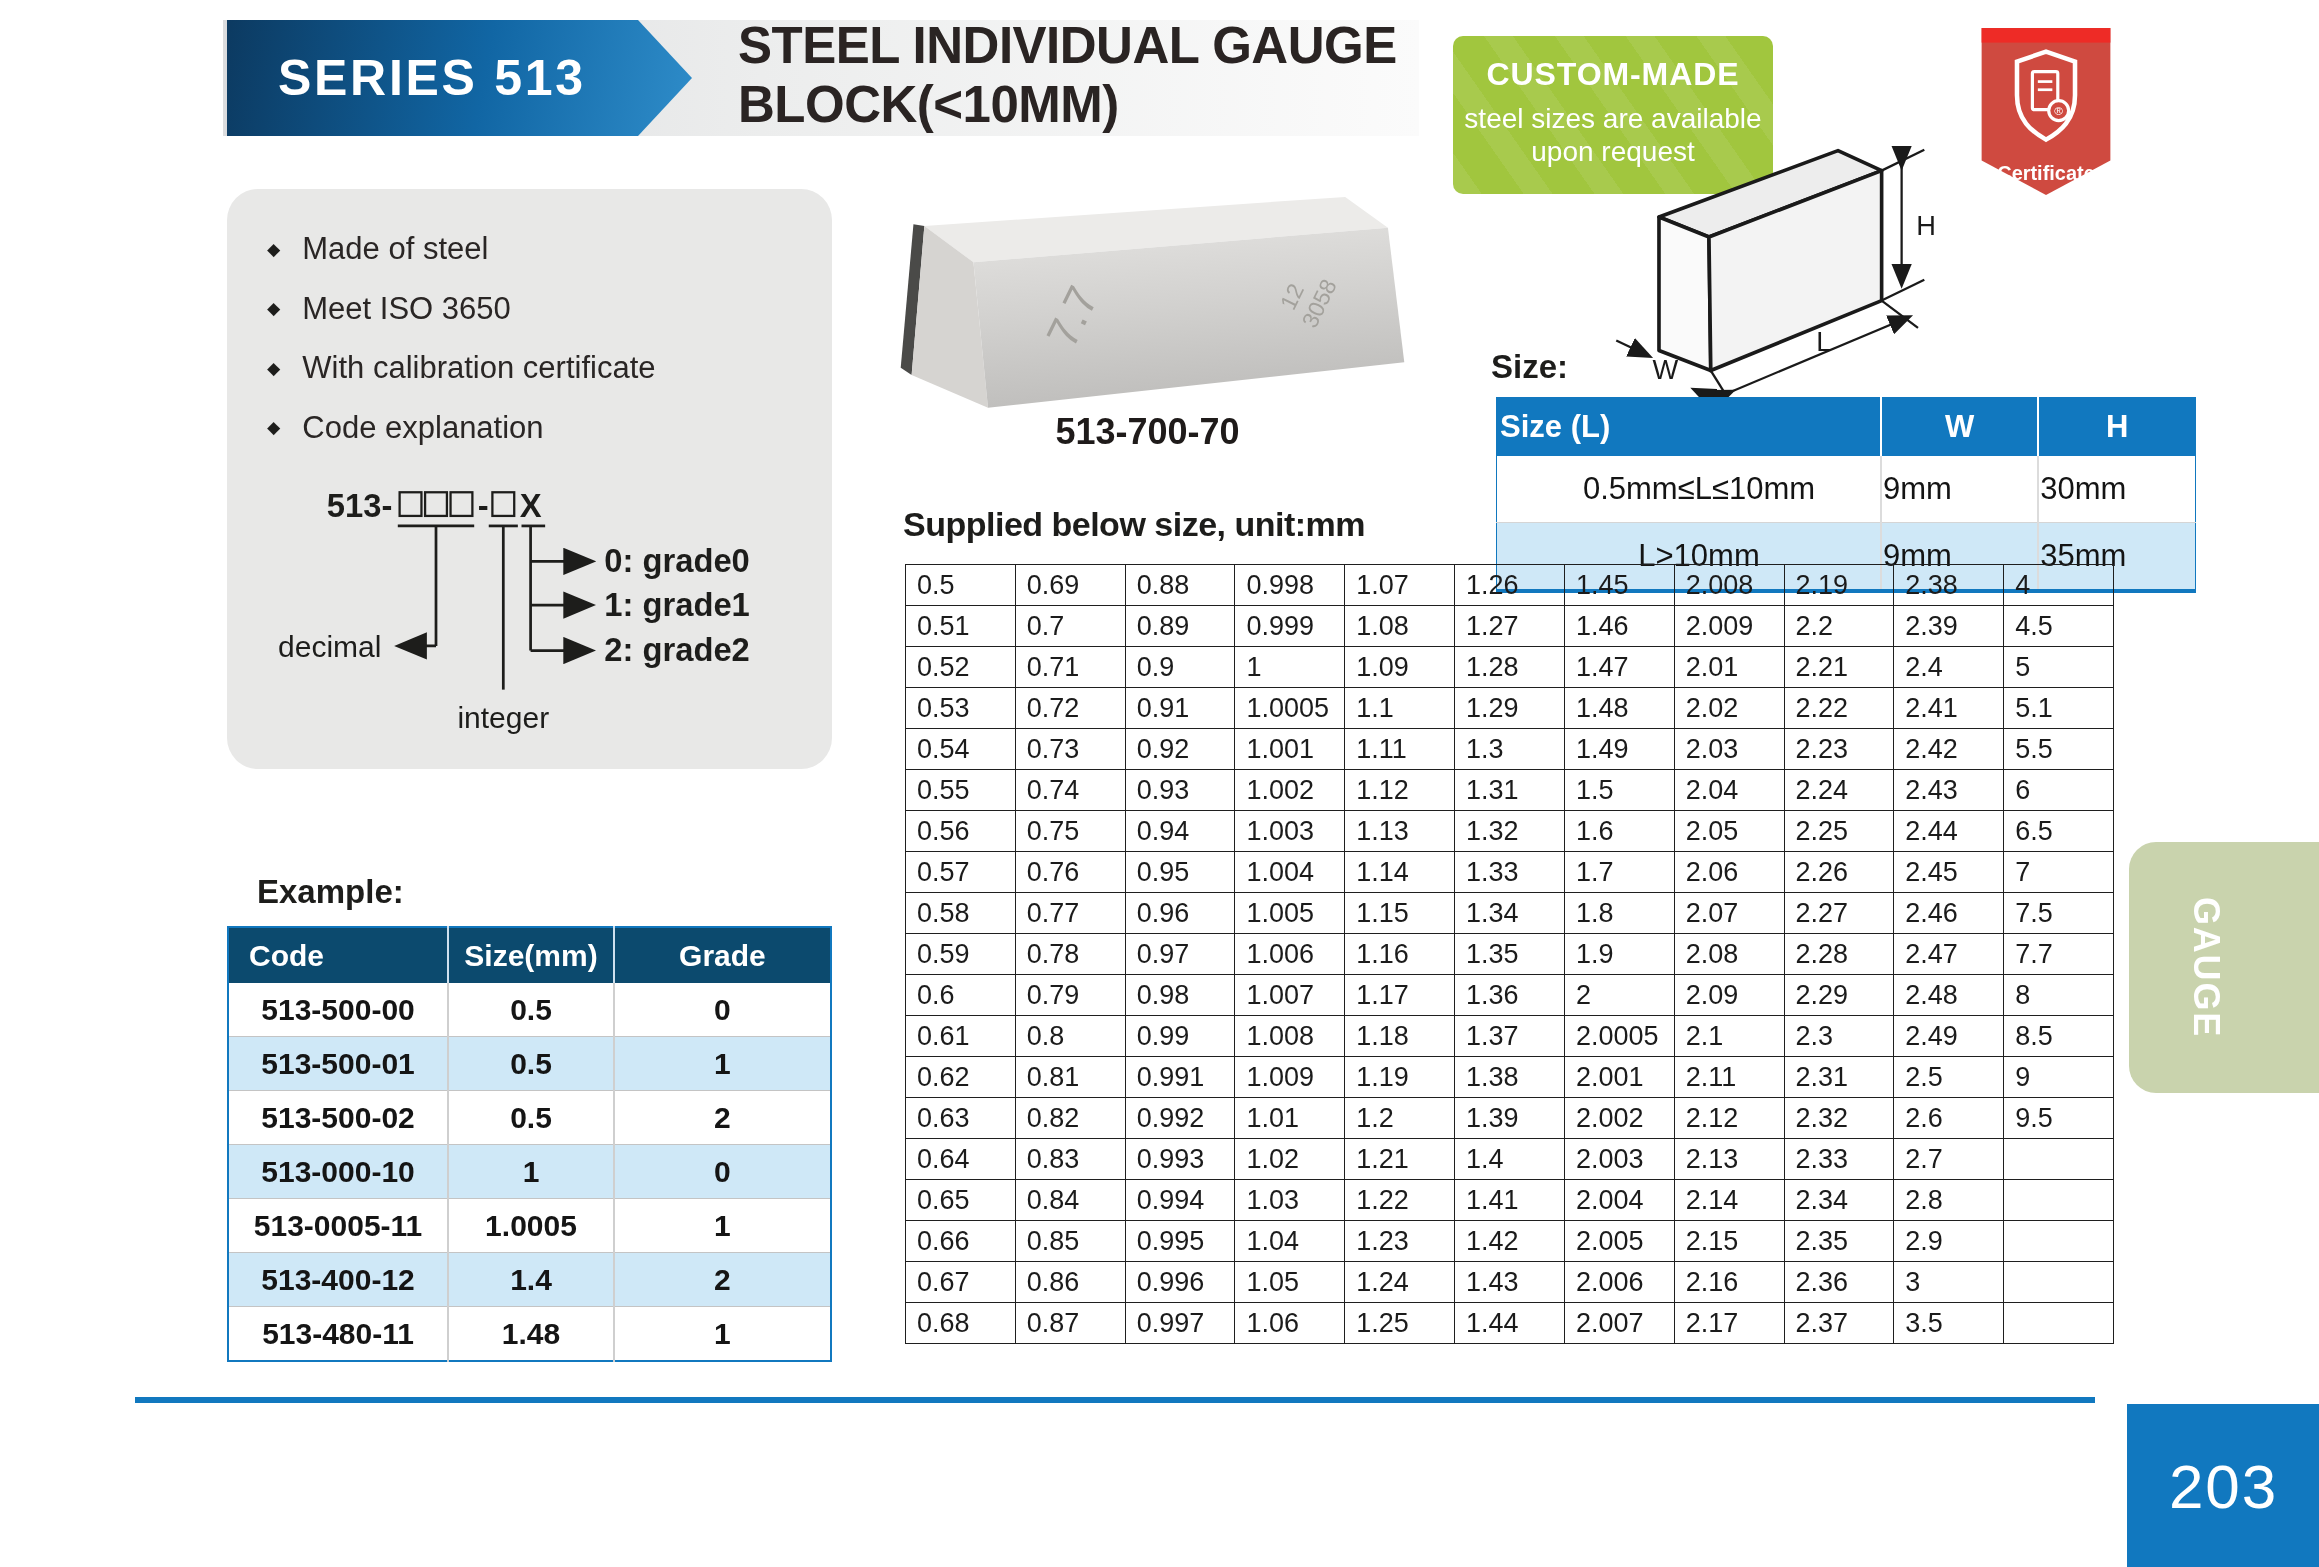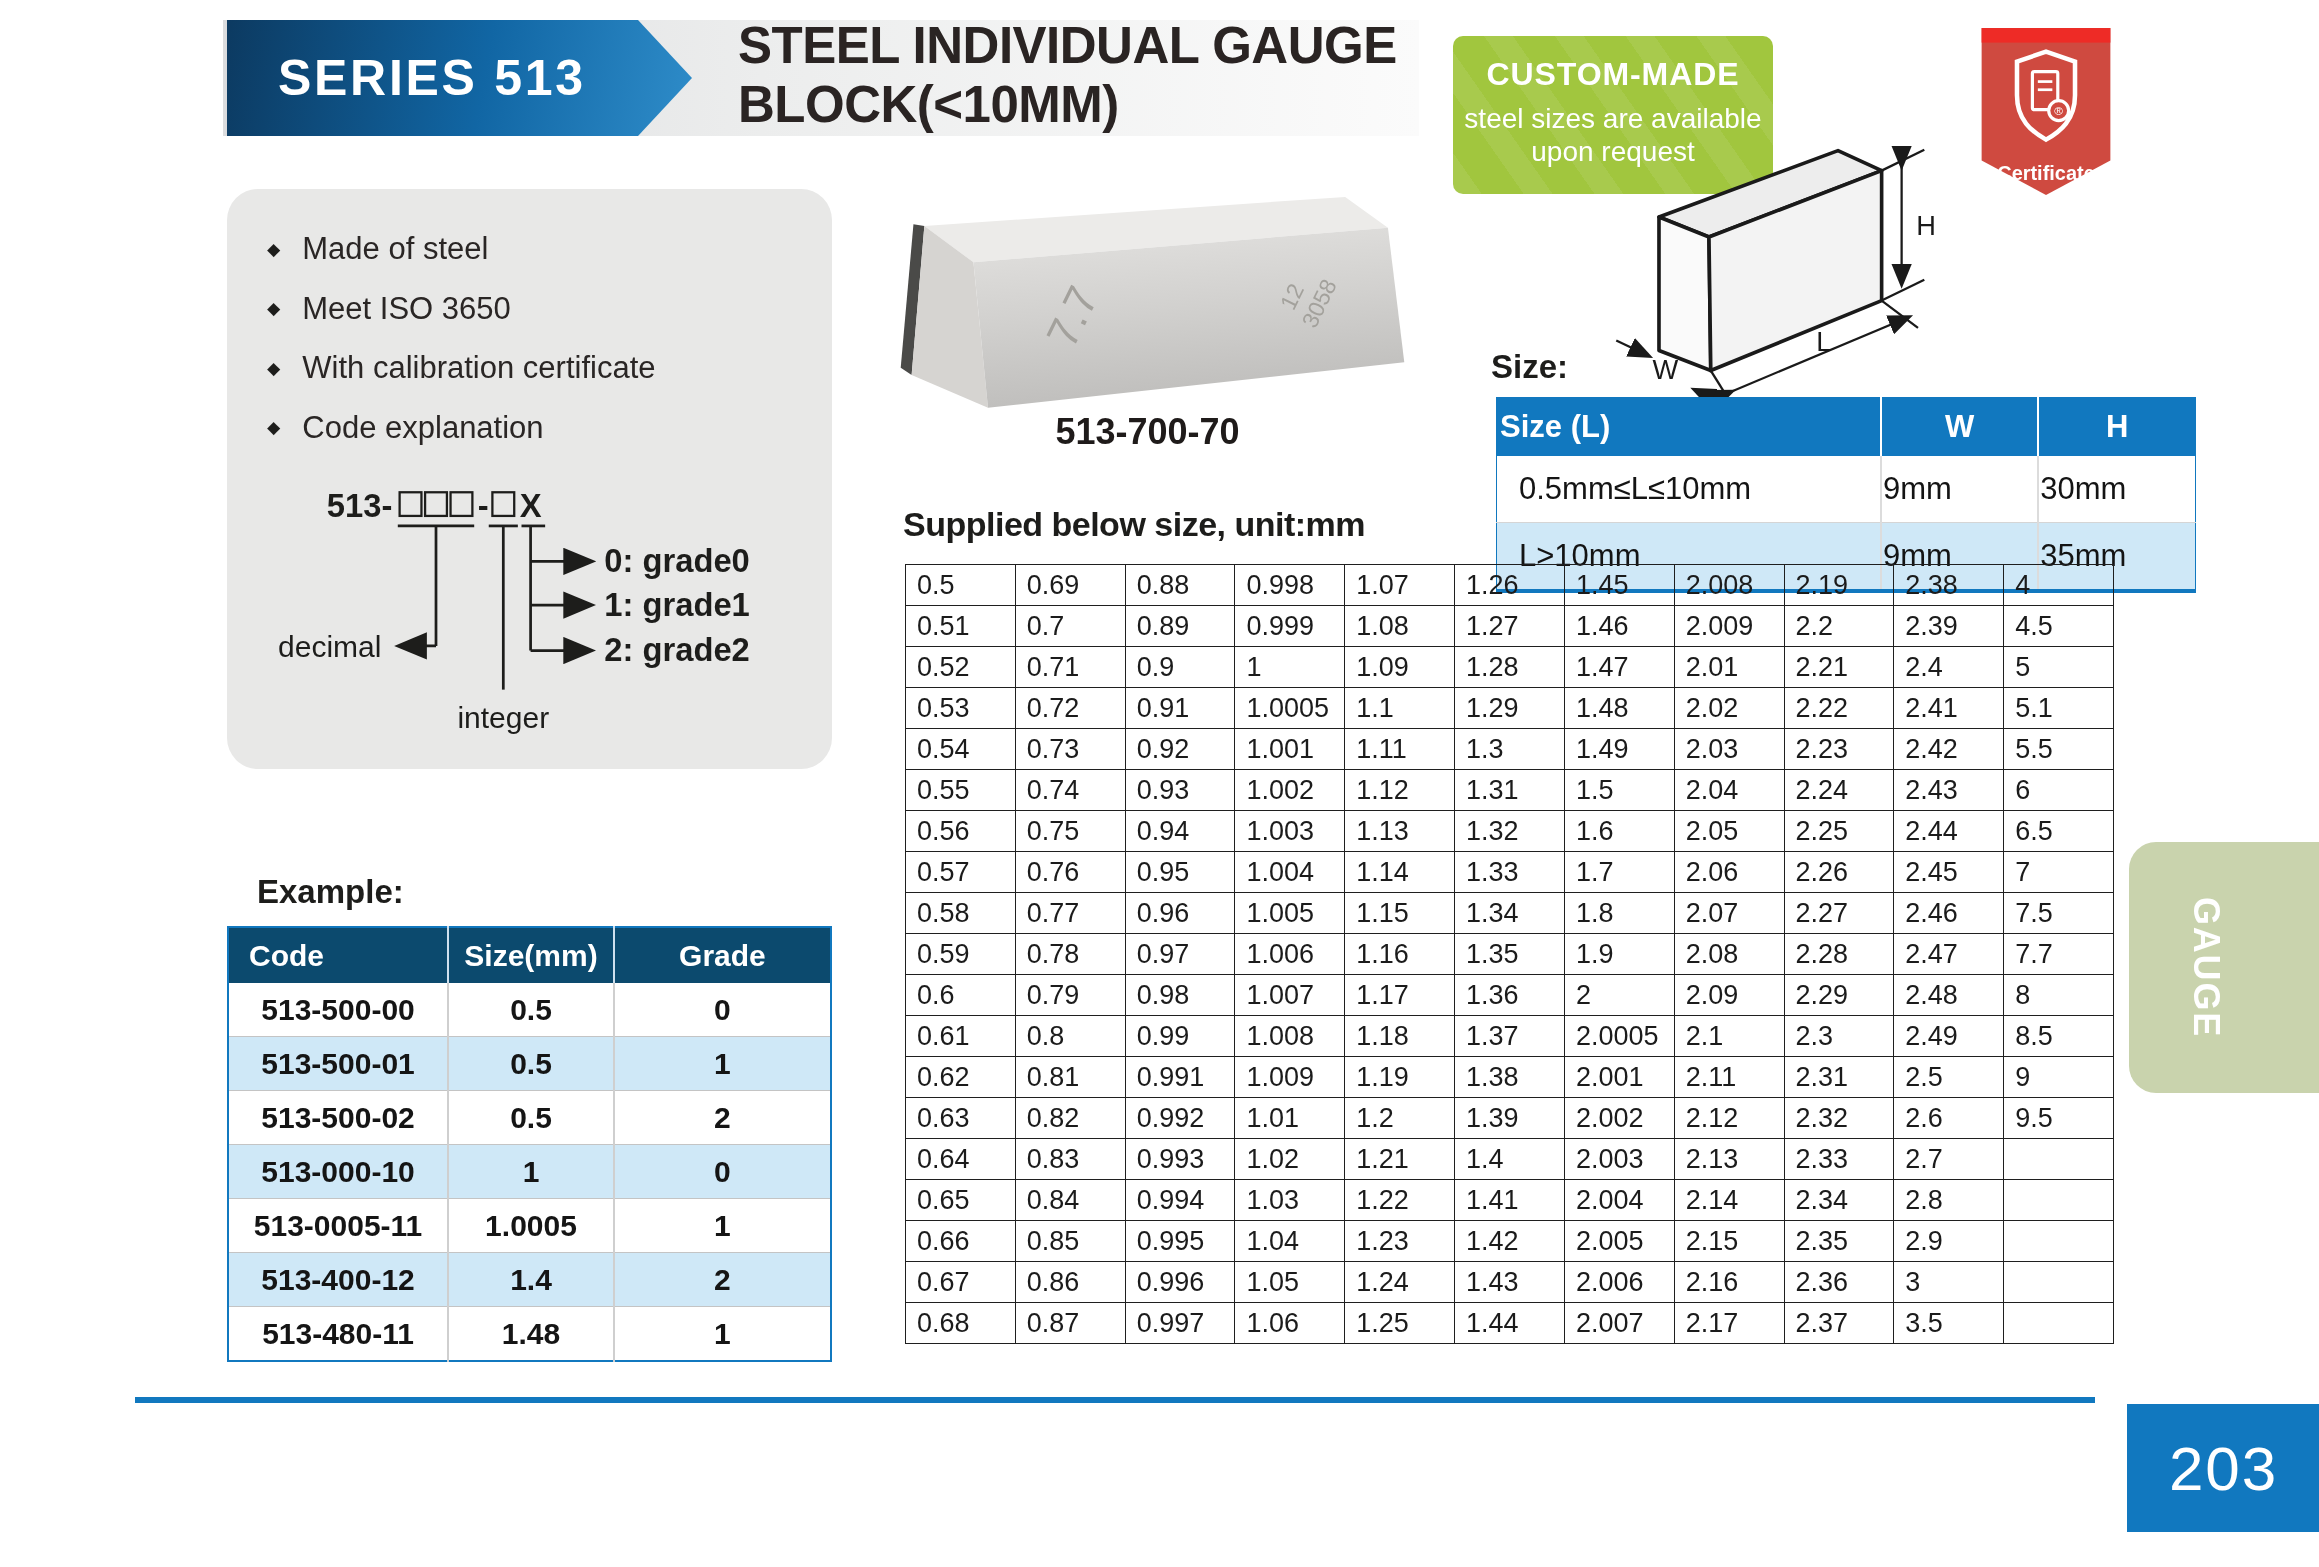--- a/index.html
+++ b/index.html
@@ -40,21 +40,21 @@
 
   
   .size-label{left:1491px;top:348px;font-size:33px;font-weight:bold;color:#1d1d1b;}
   table{border-collapse:collapse;}
   .size-table{left:1496px;top:397px;width:700px;table-layout:fixed;
     border:1.8px solid #1178bf;border-bottom:4.5px solid #1178bf;}
   .size-table th{background:#1178bf;color:#fff;font-size:31px;font-weight:bold;height:56px;}
   .size-table th:not(:last-child){border-right:2.7px solid #ffffff;}
   .size-table th:first-child{text-align:left;padding-left:3px;}
   .size-table td{font-size:31px;height:64px;text-align:left;color:#141414;}
-  .size-table td:first-child{text-align:left;padding-left:22px;margin-top:24px;}
+  .size-table td:first-child{text-align:center;padding-left:22px;margin-top:24px;}
   .size-table td:not(:last-child){border-right:2.7px solid #dcdcdc;}
   .size-table tbody tr+tr{border-top:1.8px solid #d5d5d5;}
   .size-table tbody tr:nth-child(even){background:#cfe8f7;}
 
   
   .supplied-title{left:903px;top:505px;font-size:34px;font-weight:bold;color:#1d1d1b;letter-spacing:-0.5px;}
   .supplied-table{left:905px;top:564px;width:1209px;table-layout:fixed;}
   .supplied-table td{border:1.8px solid #1f1f1f;height:40px;font-size:27px;
     padding:0 0 0 11px;color:#1b1b1b;overflow:hidden;white-space:nowrap;}
 
@@ -68,21 +68,21 @@
   .example-table td:not(:last-child){border-right:2.7px solid #cfcfcf;}
   .example-table tbody tr+tr{border-top:1.8px solid #c4c4c4;}
   .example-table tbody tr:nth-child(even){background:#cfe8f7;}
 
   
   .side-tab{left:2129px;top:842px;width:190px;height:251px;background:#c9d3ad;
     border-radius:27px 0 0 27px;display:flex;align-items:center;justify-content:center;
     padding-right:36px;box-sizing:border-box;}
   .side-tab span{writing-mode:vertical-rl;font-size:36px;font-weight:bold;color:#fff;letter-spacing:1.8px;}
   .footer-rule{left:135px;top:1397px;width:1960px;height:6.4px;background:#1178bf;}
-  .page-box{left:2127px;top:1404px;width:193px;height:128px;background:#1178bf;
+  .page-box{left:2127px;top:1404px;width:193px;height:164px;background:#1178bf;
     display:flex;align-items:center;justify-content:center;}
   .page-box span{color:#fff;font-size:62px;letter-spacing:1.8px;}
 
   svg text{font-family:"Liberation Sans",sans-serif;}
 </style>
 </head>
 <body>
 
 <div class="abs title-strip"></div>
 <div class="abs series-banner">

